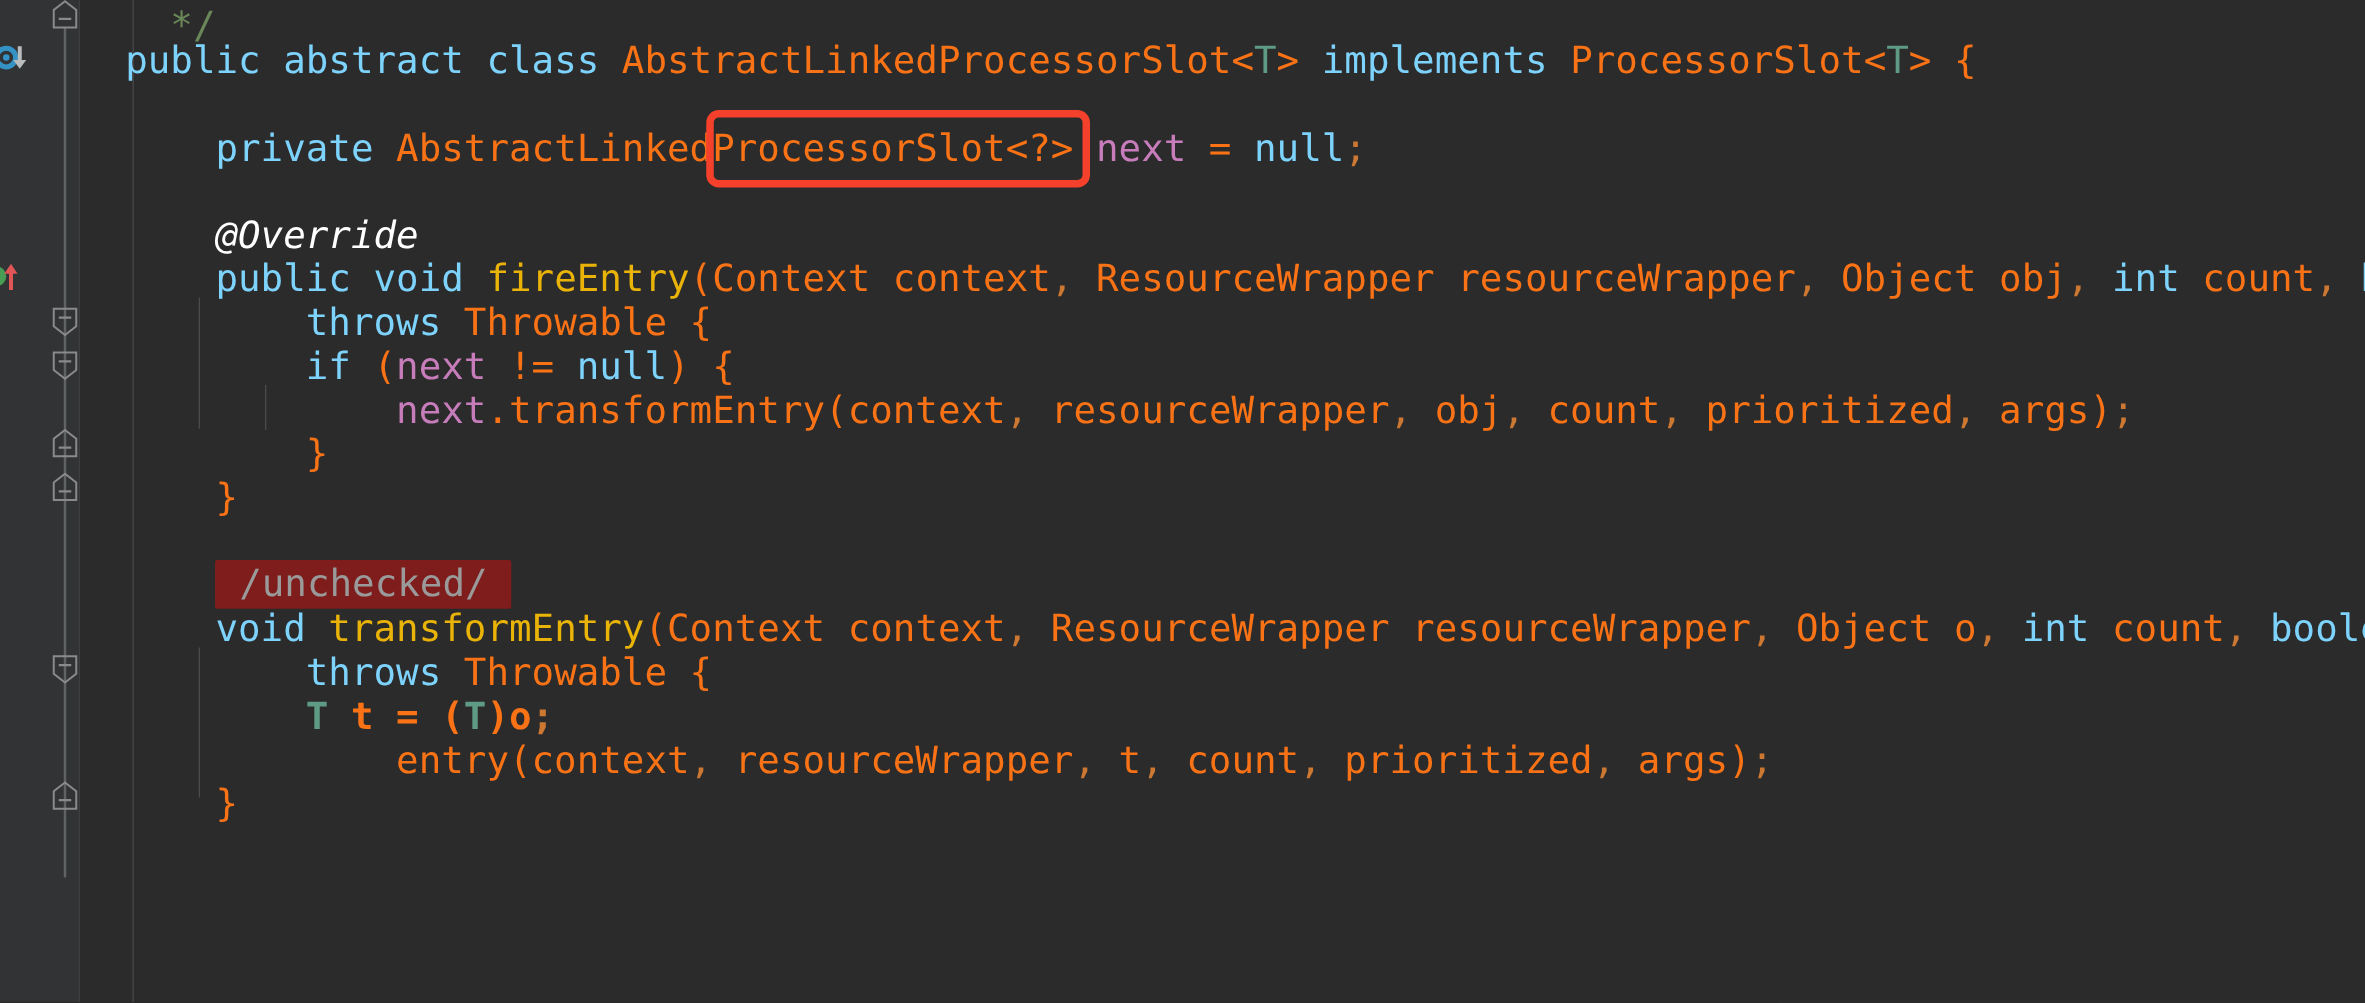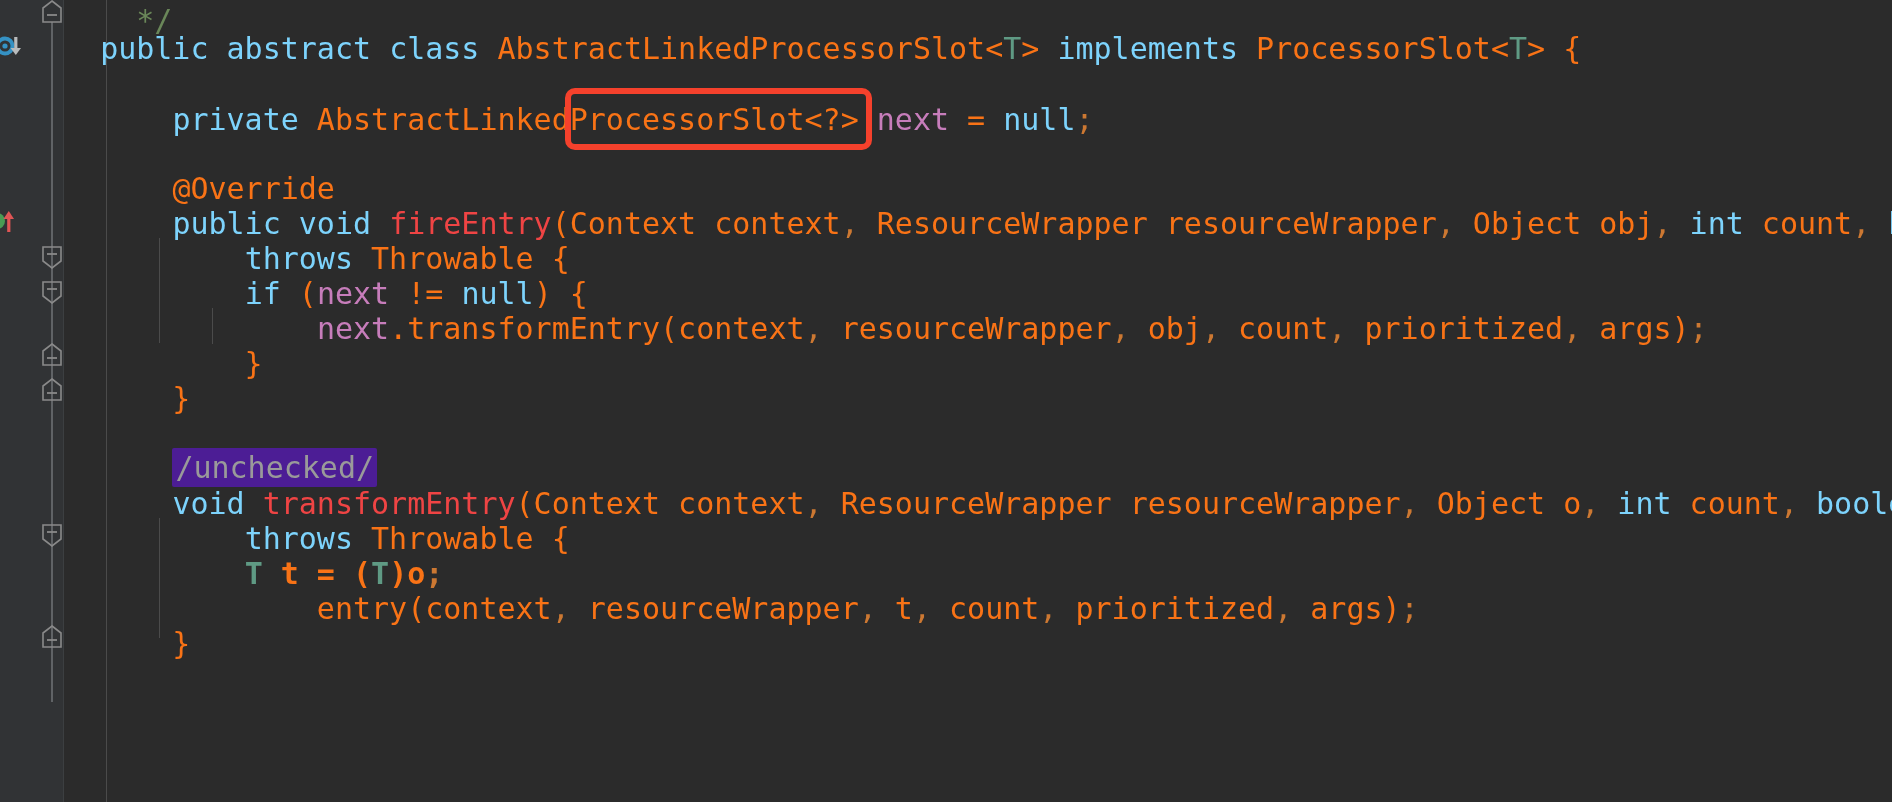--- a/index.html
+++ b/index.html
@@ -69,29 +69,29 @@
   .indent-guide {
     position: absolute;
     width: 1px;
     background: #4b4b4b;
   }
 
   
   .kw      { color: #7dd3fc; }          
   .ident   { color: #f97316; }          
   .typaram { color: #5f9a84; }          
-  .method  { color: #ef4444; }          
+  .method  { color: #eab308; }          
   .field   { color: #c77dbb; }          
-  .anno    { color: #f97316; }          
+  .anno    { color: #ffffff; font-style: italic; }          
   .punc    { color: #cc7832; }          
   .folded  {
     color: #9a9a9a;
-    background: #4c1d95;
+    background: #7f1d1d;
     border-radius: 2px;
-    padding: 2px 3px;
+    padding: 2px 19px;
   }
 
   
   #highlight-box {
     position: absolute;
     box-sizing: border-box;
     border: 6px solid #f5412c;
     border-radius: 10px;
     pointer-events: none;
     background: transparent;

